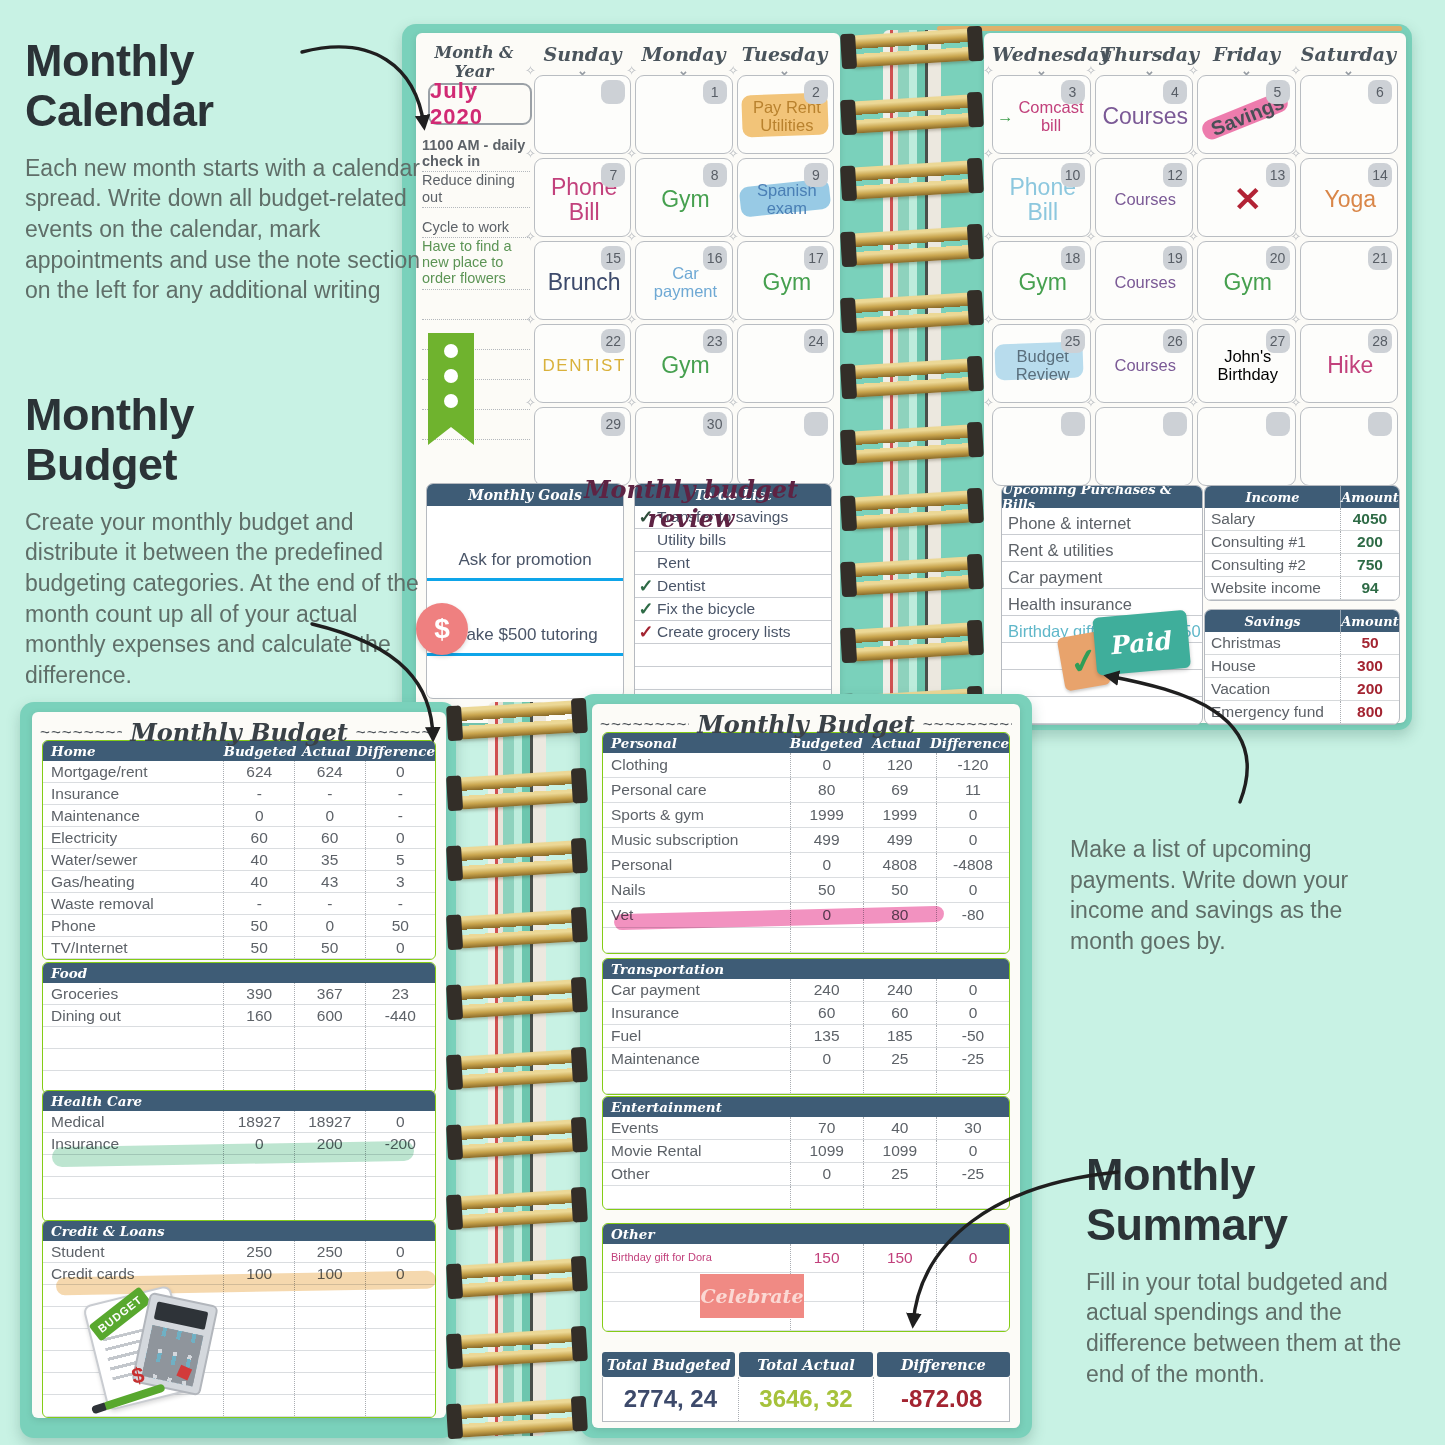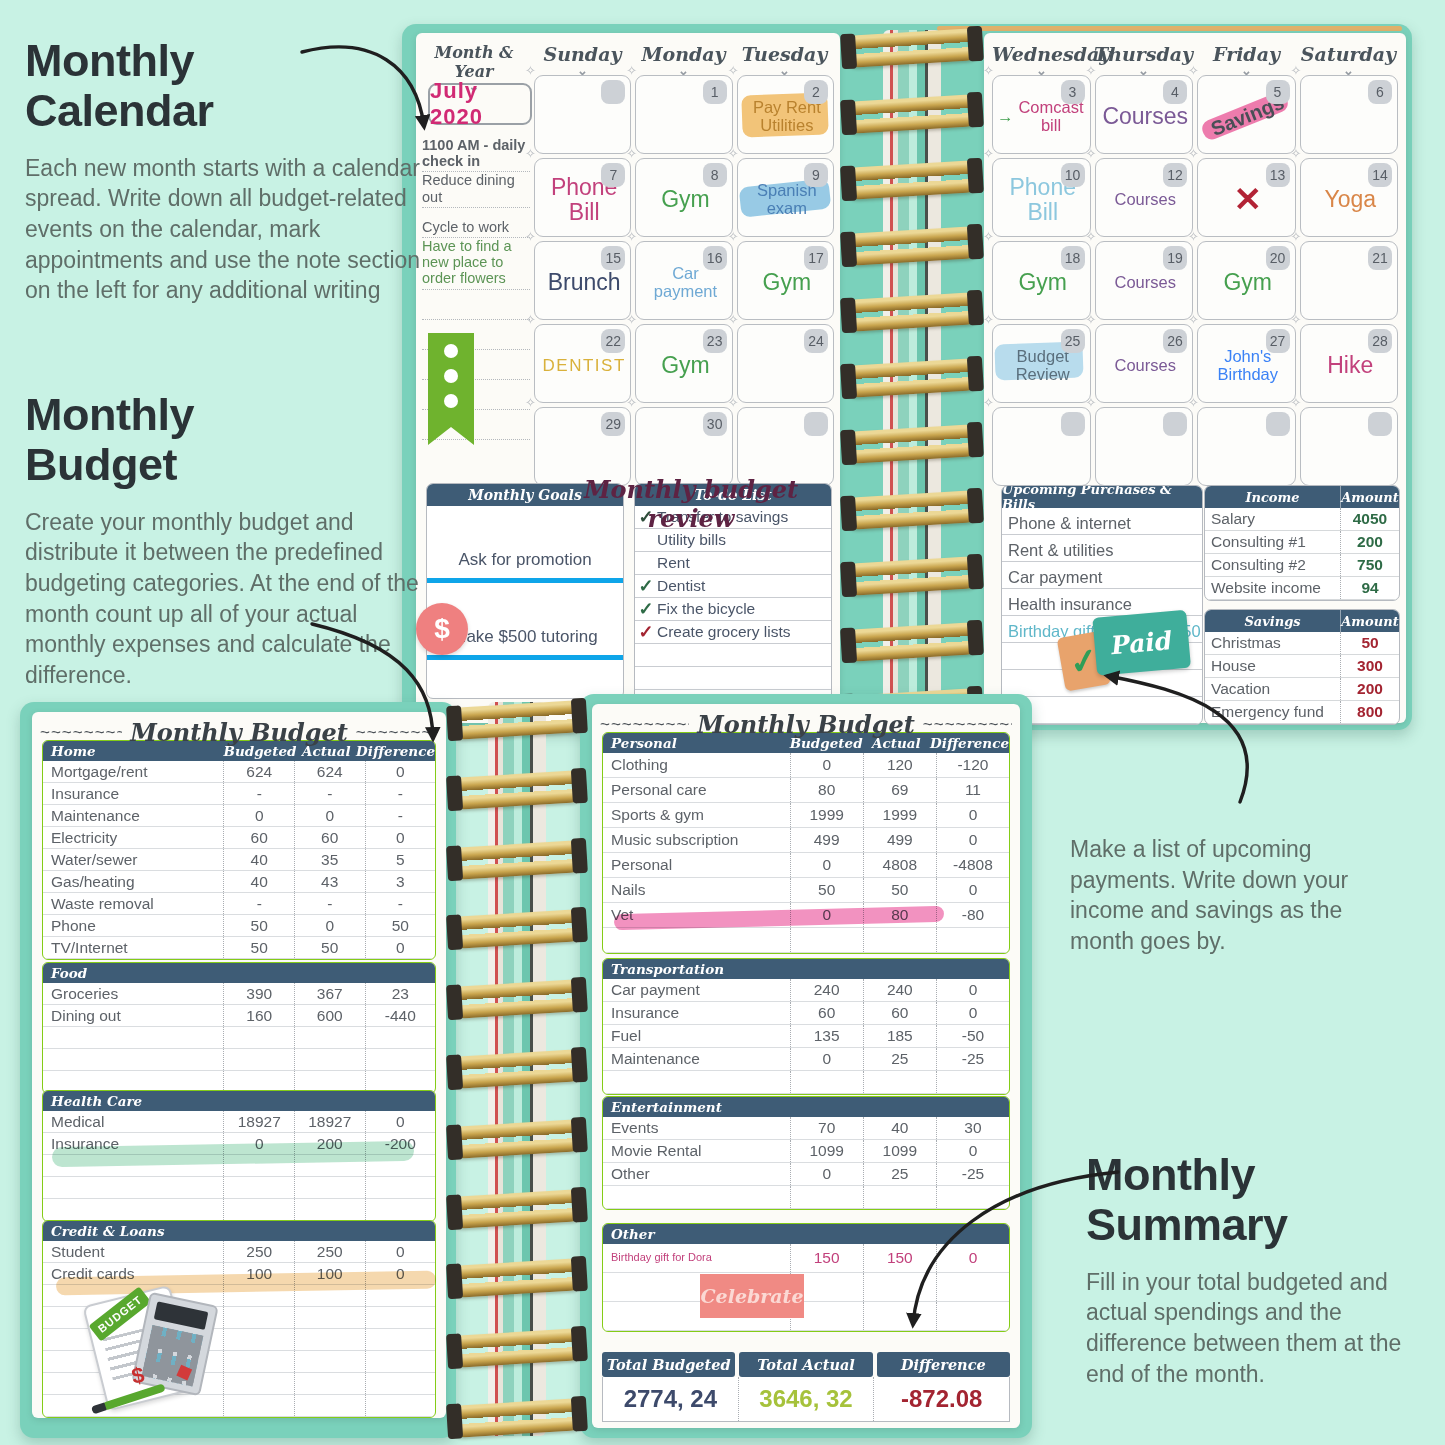--- a/index.html
+++ b/index.html
@@ -51,21 +51,21 @@
   .hl{display:none;position:absolute;z-index:1;border-radius:9px;mix-blend-mode:multiply}
   .hl-orange{display:block;left:4px;top:18px;width:86px;height:42px;background:#f2bc64;transform:rotate(-2deg);opacity:.85}
   .hl-blue{display:block;left:2px;top:24px;width:90px;height:30px;background:#7fc0e4;transform:rotate(-6deg);opacity:.8}
   .hl-pink{display:block;left:2px;top:30px;width:90px;height:20px;background:#ee6fa8;transform:rotate(-22deg);opacity:.9}
   .hl-lblue{display:block;left:2px;top:18px;width:88px;height:36px;background:#a9d6ee;transform:rotate(-2deg);opacity:.8}
   .footer-script{position:absolute;left:132px;top:442px;width:286px;text-align:center;font-size:24px;font-weight:bold;color:#5e2343;z-index:4}
   
   .lbox{position:absolute;border:1px solid #b6bac0;border-radius:7px;background:#fff;overflow:hidden}
   .bar{height:22px;background:#3e5c76;color:#fff;display:flex;align-items:center;justify-content:center;
        font-size:14px;font-weight:bold}
-  .goal-line{height:64px;border-bottom:5px solid #0ea5e9;display:flex;align-items:flex-end;justify-content:center;
+  .goal-line{height:64px;border-bottom:3px solid #0ea5e9;display:flex;align-items:flex-end;justify-content:center;
              font-size:17px;color:#4a5568;padding-bottom:8px}
   .todo-line{height:22px;border-bottom:1px solid #c9ccd1;display:flex;align-items:center;font-size:15.5px;color:#4a5568}
   .mk{width:22px;text-align:center;font-size:18px;font-weight:bold}
   .dollar{position:absolute;left:0px;top:570px;width:52px;height:52px;border-radius:50%;background:#ef8080;z-index:6;
           color:#fff;font-size:28px;font-weight:bold;display:flex;align-items:center;justify-content:center;box-shadow:0 2px 4px rgba(0,0,0,.15)}
   .up-line{min-height:24px;border-bottom:1px solid #c9ccd1;display:flex;align-items:flex-end;font-size:16.5px;
            line-height:1.1;padding:0 0 2px 6px}
   .itable{position:absolute;border:1px solid #b6bac0;border-radius:7px;background:#fff;overflow:hidden}
   .ibar{height:22px;background:#3e5c76;color:#fff;display:flex;font-size:13px;font-weight:bold;align-items:center}
   .ibar .n{flex:1;text-align:center}
@@ -408,21 +408,21 @@
       <div class="coil" style="top: 334px;"></div>
       <div class="coil" style="top: 400px;"></div>
       <div class="coil" style="top: 466px;"></div>
       <div class="coil" style="top: 532px;"></div>
       <div class="coil" style="top: 598px;"></div>
       <div class="coil" style="top: 664px;"></div>
     </div>
 
   <div class="page" style="left:984px;top:33px;width:422px;height:690px;z-index:2">
     <div class="cal-head script" style="left:8px;width:99px">Wednesday</div>
-    <div class="cal-head script" style="left:110px;width:99px">Thursday</div>
+    <div class="cal-head script" style="left:116px;width:99px">Thursday</div>
     <div class="cal-head script" style="left:213px;width:99px">Friday</div>
     <div class="cal-head script" style="left:315px;width:99px">Saturday</div>
     <div class="grid g4" style="left:8px;top:42px;width:406px">
 
         <div class="cal-cell">
 
           <span class="day-badge">3</span>
           <div class="ev" style="color: rgb(194, 65, 124);">
             <span class="pre" style="color: rgb(63, 158, 77);">→</span>
             <span>Comcast bill</span>
@@ -542,21 +542,21 @@
           <span class="day-badge">26</span>
           <div class="ev" style="color: rgb(123, 90, 150);">
             <span class="pre"></span>
             <span>Courses</span>
           </div>
         </div>
 
         <div class="cal-cell">
 
           <span class="day-badge">27</span>
-          <div class="ev" style="color: #3b82f6;">
+          <div class="ev" style="color: #000000;">
             <span class="pre"></span>
             <span>John's Birthday</span>
           </div>
         </div>
 
         <div class="cal-cell">
 
           <span class="day-badge">28</span>
           <div class="ev ev-big" style="color: rgb(194, 65, 124);">
             <span class="pre"></span>

